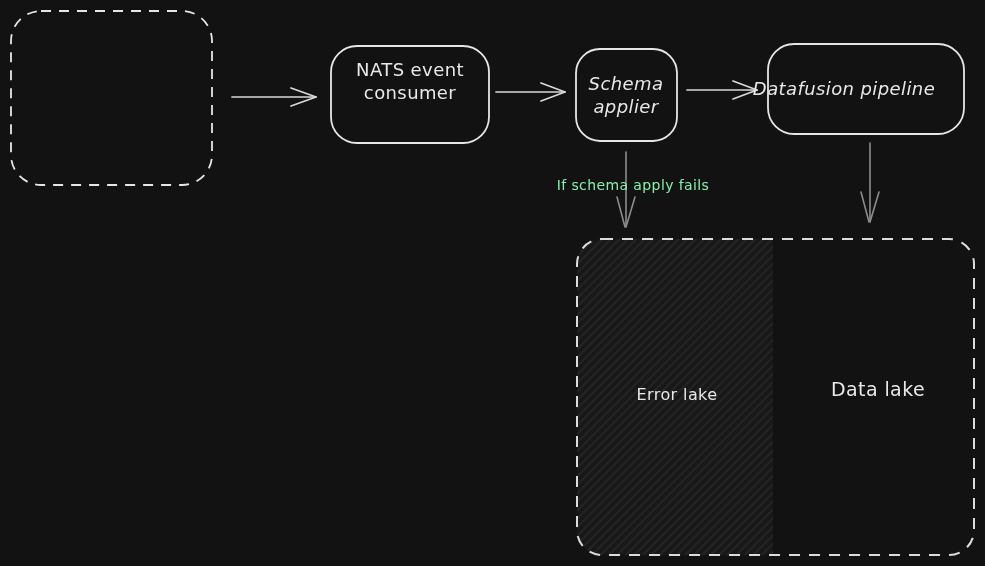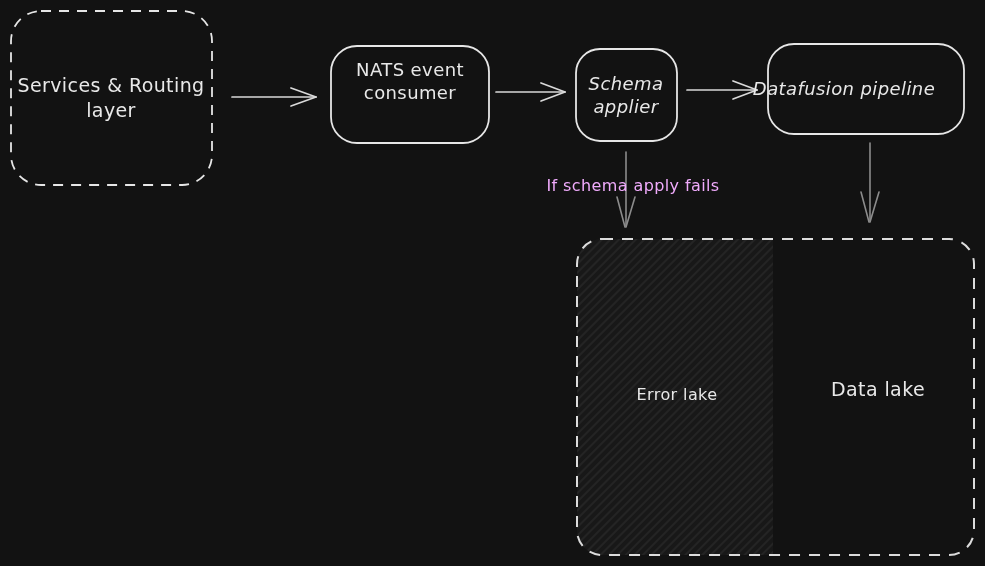--- a/index.html
+++ b/index.html
@@ -28,22 +28,22 @@
     font-size: 18px;
     line-height: 1.3;
     letter-spacing: 0.4px;
     white-space: nowrap;
     pointer-events: none;
   }
   .node-label span { display: block; }
   .annotation-label {
     position: absolute;
     transform: translate(-50%, -50%);
-    color: #f0abfc;
-    font-size: 16px;
+    color: #86efac;
+    font-size: 14px;
     letter-spacing: 0.4px;
     white-space: nowrap;
     pointer-events: none;
   }
 </style>
 </head>
 <body>
 
 <div class="canvas">
 
@@ -94,24 +94,20 @@
       <line x1="635" y1="197" x2="626" y2="227"></line>
     </g>
 
     <g stroke="#8c8c8c" stroke-width="1.6" fill="none" stroke-linecap="round">
       <line x1="870" y1="143" x2="870" y2="221"></line>
       <line x1="861" y1="192" x2="869" y2="222"></line>
       <line x1="879" y1="192" x2="870" y2="222"></line>
     </g>
   </svg>
 
-  <div class="node-label" style="left:111px; top:98px; font-size:19px;">
-    <span>Services &amp; Routing</span>
-    <span>layer</span>
-  </div>
 
   <div class="node-label" style="left:410px; top:81px;">
     <span>NATS event</span>
     <span>consumer</span>
   </div>
 
   <div class="node-label" style="left:626px; top:95px;font-style:italic;">
     <span>Schema</span>
     <span>applier</span>
   </div>

